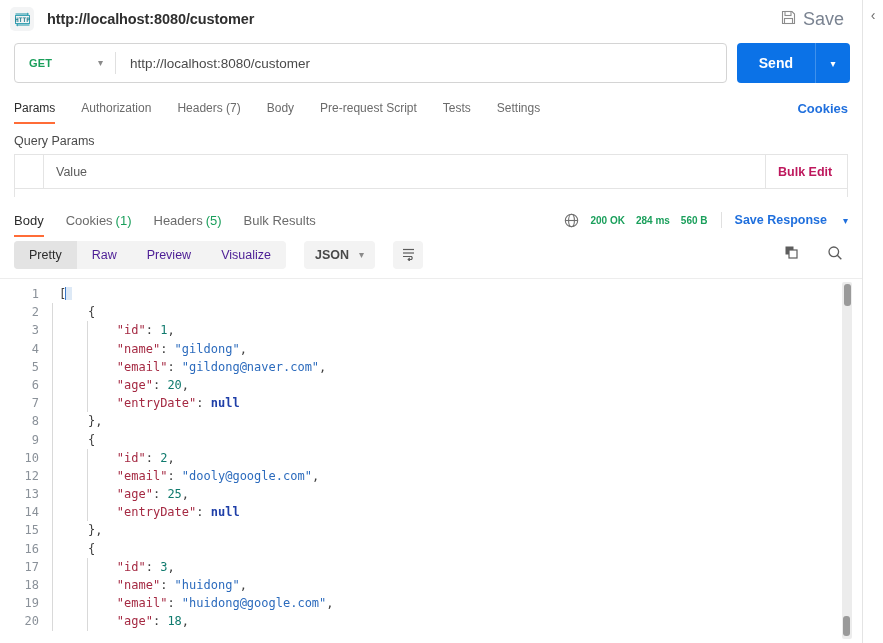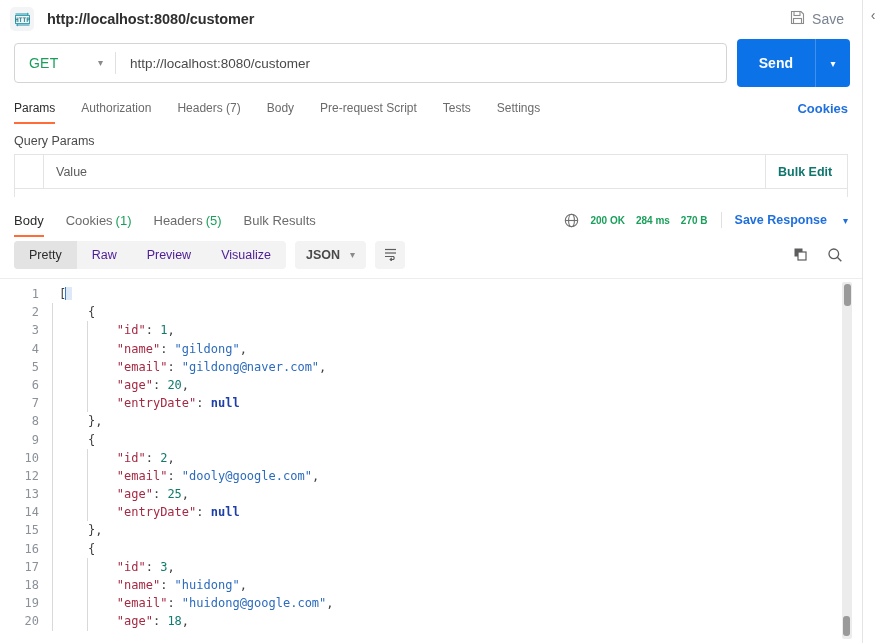--- a/index.html
+++ b/index.html
@@ -34,45 +34,45 @@
     display:flex; align-items:center; justify-content:center; flex:0 0 auto;
   }
   .http-badge svg { display:block; }
   .req-title {
     margin-left:13px; font-size:14.5px; font-weight:bold; color:#2f2f2f;
     letter-spacing:-0.1px;
   }
   .header-spacer { flex:1; }
   .save-btn {
     display:flex; align-items:center; gap:7px; color:#6b6b6b;
-    font-size:14px; padding:4px 6px; border-radius:4px; cursor:pointer;
+    font-size:18px; padding:4px 6px; border-radius:4px; cursor:pointer;
   }
   .save-btn .lbl { color:#7a8391; }
 
   
   .url-row { display:flex; align-items:center; padding:0 12px 0 14px; height:50px; gap:10px; }
   .url-box {
     flex:1; height:40px; border:1px solid #d4d4d4; border-radius:4px;
     display:flex; align-items:center; background:#fff;
   }
   .method {
     display:flex; align-items:center; width:100px; height:100%;
     padding-left:14px; justify-content:space-between; padding-right:12px;
     cursor:pointer;
   }
-  .method .m-label { color:#1a9f5b; font-weight:normal; font-size:14px; letter-spacing:0.2px; }
+  .method .m-label { color:#1a9f5b; font-weight:bold; font-size:11px; letter-spacing:0.2px; }
   .chev { color:#8a8a8a; font-size:10px; line-height:1; }
   .method-div { width:1px; height:22px; background:#e0e0e0; }
   .url-input {
     flex:1; border:none; outline:none; height:100%; padding:0 14px;
     font-family:"Liberation Sans", sans-serif; font-size:13.5px; color:#4a4a4a;
     background:transparent;
   }
   .send-wrap {
-    display:flex; align-items:stretch; height:48px; border-radius:4px;
+    display:flex; align-items:stretch; height:40px; border-radius:4px;
     overflow:hidden; background:#0b72e7; cursor:pointer;
   }
   .send-main {
     display:flex; align-items:center; justify-content:center;
     padding:0 22px; color:#fff; font-weight:bold; font-size:14px;
   }
   .send-sep { width:1px; background:#3f91ec; }
   .send-chev {
     display:flex; align-items:center; justify-content:center; width:34px;
     color:#fff; font-size:10px;
@@ -104,21 +104,21 @@
   .qp-head { display:flex; height:33px; }
   .qp-cell {
     display:flex; align-items:center; font-size:12.5px; color:#5c5c5c;
     padding:0 12px; border-right:1px solid #e4e4e4; height:100%;
   }
   .qp-check { width:29px; padding:0; border-right:1px solid #e4e4e4; }
   .qp-key { width:392px; }
   .qp-value { flex:1; }
   .qp-bulk {
     width:81px; justify-content:flex-start; border-right:none;
-    color:#0f766e; font-weight:bold; font-size:12.5px; cursor:pointer;
+    color:#be185d; font-weight:bold; font-size:12.5px; cursor:pointer;
   }
   .qp-row-empty { height:9px; border-top:1px solid #e4e4e4; }
 
   
   .resp-tabs {
     display:flex; align-items:center; height:34px; padding:0 14px;
     margin-top:6px;
   }
   .rtab {
     font-size:13px; color:#6b6b6b; margin-right:22px; cursor:pointer;
@@ -131,21 +131,21 @@
   .rtab .grn { color:#1a9f5b; margin-left:3px; }
   .resp-spacer { flex:1; }
   .status-group { display:flex; align-items:center; gap:11px; }
   .globe { color:#6f6f6f; display:flex; align-items:center; }
   .stat { font-size:10px; color:#1a9f5b; font-weight:bold; }
   .vdiv { width:1px; height:16px; background:#e0e0e0; margin:0 2px; }
   .save-resp { color:#1f6fdd; font-size:12.5px; font-weight:bold; cursor:pointer; }
   .save-resp-chev { color:#1f6fdd; font-size:10px; margin-left:5px; }
 
   
-  .view-bar { display:flex; align-items:flex-end; padding:4px 14px 6px; gap:9px; }
+  .view-bar { display:flex; align-items:flex-start; padding:4px 14px 6px; gap:18px; }
   .seg {
     display:flex; background:#f3f3f3; border-radius:4px; overflow:hidden; height:28px;
   }
   .seg-item {
     display:flex; align-items:center; padding:0 15px; font-size:12.5px;
     color:#4c1d95; cursor:pointer;
   }
   .seg-item.active { background:#e3e3e3; color:#2c2c2c; }
   .fmt-sel {
     display:flex; align-items:center; gap:10px; height:28px; padding:0 11px;
@@ -301,21 +301,21 @@
       <div class="status-group">
         <span class="globe">
           <svg width="15" height="15" viewBox="0 0 15 15">
             <circle cx="7.5" cy="7.5" r="6.2" fill="none" stroke="#6f6f6f" stroke-width="1.1"></circle>
             <ellipse cx="7.5" cy="7.5" rx="2.9" ry="6.2" fill="none" stroke="#6f6f6f" stroke-width="1.1"></ellipse>
             <line x1="1.3" y1="7.5" x2="13.7" y2="7.5" stroke="#6f6f6f" stroke-width="1.1"></line>
           </svg>
         </span>
         <span class="stat">200 OK</span>
         <span class="stat unit">284 ms</span>
-        <span class="stat unit">270 B</span>
+        <span class="stat unit">560 B</span>
         <span class="vdiv"></span>
         <span class="save-resp">Save Response</span>
         <span class="save-resp-chev">▾</span>
       </div>
     </div>
 
     <div class="view-bar">
       <div class="seg">
         <div class="seg-item active">Pretty</div>
         <div class="seg-item">Raw</div>

